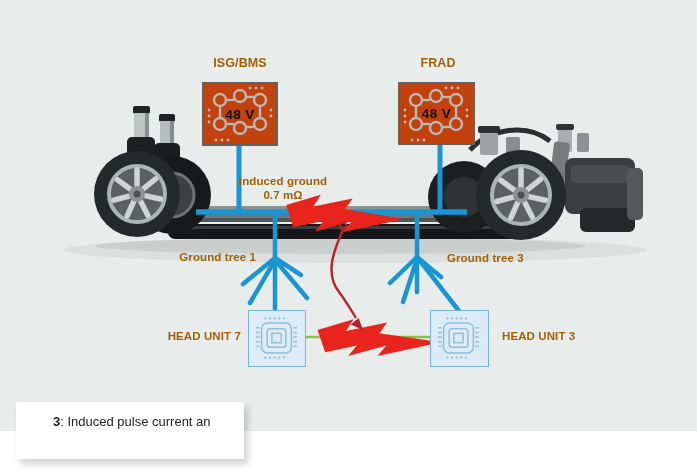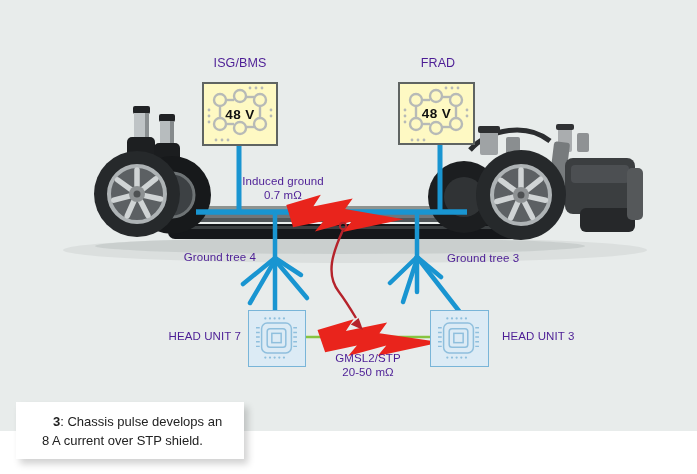--- a/index.html
+++ b/index.html
@@ -3,27 +3,27 @@
 <meta charset="utf-8">
 <style>
   html,body{margin:0;padding:0;background:#ffffff;}
   .stage{
     position:relative;width:697px;height:474px;overflow:hidden;
     font-family:"Liberation Sans",sans-serif;background:#ffffff;
   }
   .photo-bg{position:absolute;left:0;top:0;width:697px;height:431px;background:#e8eceb;}
   .art{position:absolute;left:0;top:0;width:697px;height:474px;}
   .lbl{
-    position:absolute;color:#4c1d95;font-weight:normal;font-size:11.5px;
+    position:absolute;color:#a16207;font-weight:bold;font-size:11.5px;
     line-height:1.18;letter-spacing:.1px;white-space:nowrap;
   }
   .lbl.center{text-align:center;}
   .lbl.right{text-align:right;}
   .module-box{
-    position:absolute;box-sizing:border-box;background:#fef9c3;
+    position:absolute;box-sizing:border-box;background:#c2410c;
     border:2px solid #5f6462;
   }
   .module-box .volt{
     position:absolute;left:0;top:0;right:0;bottom:0;display:flex;
     align-items:center;justify-content:center;
     font-weight:bold;font-size:13.5px;color:#111;letter-spacing:.4px;
   }
   .hu-box{
     position:absolute;box-sizing:border-box;background:#dcebf5;
     border:1.5px solid #79b5d8;
@@ -235,26 +235,22 @@
           <circle cx="67" cy="32" r="1.4"></circle>
       </g>
     </svg>
     <div class="volt">48 V</div>
   </div>
 
   <div class="lbl center" style="left:233px;top:175px;width:100px;">
     <div>Induced ground</div>
     <div>0.7 mΩ</div>
   </div>
-  <div class="lbl right" style="left:156px;top:251px;width:100px;">Ground tree 4</div>
+  <div class="lbl right" style="left:156px;top:251px;width:100px;">Ground tree 1</div>
   <div class="lbl" style="left:447px;top:252px;width:110px;">Ground tree 3</div>
-  <div class="lbl center" style="left:318px;top:352px;width:100px;">
-    <div>GMSL2/STP</div>
-    <div>20-50 mΩ</div>
-  </div>
 
   <div class="lbl right" style="left:136px;top:330px;width:105px;">HEAD UNIT 7</div>
   <div class="hu-box" style="left:248px;top:310px;width:58px;height:57px;">
     <svg class="icon-svg" width="55" height="54" viewBox="0 0 58 58">
       <g stroke="#8fbfdd" fill="none" stroke-width="1.6">
         <rect x="13" y="13" width="32" height="32" rx="6"></rect>
         <rect x="19" y="19" width="20" height="20" rx="3"></rect>
         <rect x="24" y="24" width="10" height="10"></rect>
         <path d="M7,18 H11 M7,23 H11 M7,28 H11 M7,33 H11 M7,38 H11"></path>
         <path d="M47,18 H51 M47,23 H51 M47,28 H51 M47,33 H51 M47,38 H51"></path>
@@ -293,16 +289,15 @@
         <circle cx="17" cy="50" r="1.2"></circle>
           <circle cx="22" cy="50" r="1.2"></circle>
           <circle cx="27" cy="50" r="1.2"></circle>
         <circle cx="32" cy="50" r="1.2"></circle>
           <circle cx="37" cy="50" r="1.2"></circle>
       </g>
     </svg>
   </div>
 
   <div class="caption">
-    <span class="num">3</span><span>: Chassis pulse develops an</span><br>
-    <span>8 A current over STP shield.</span>
+    <span class="num">3</span><span>: Induced pulse current an</span><br>
   </div>
 </div>
 
 </body></html>

